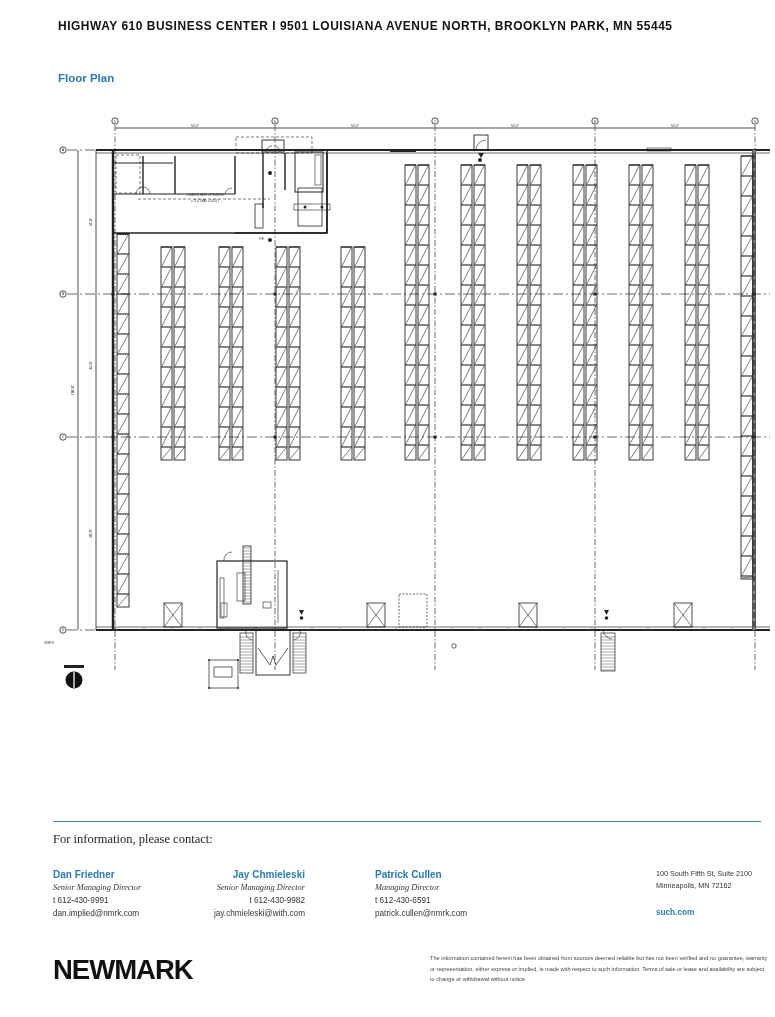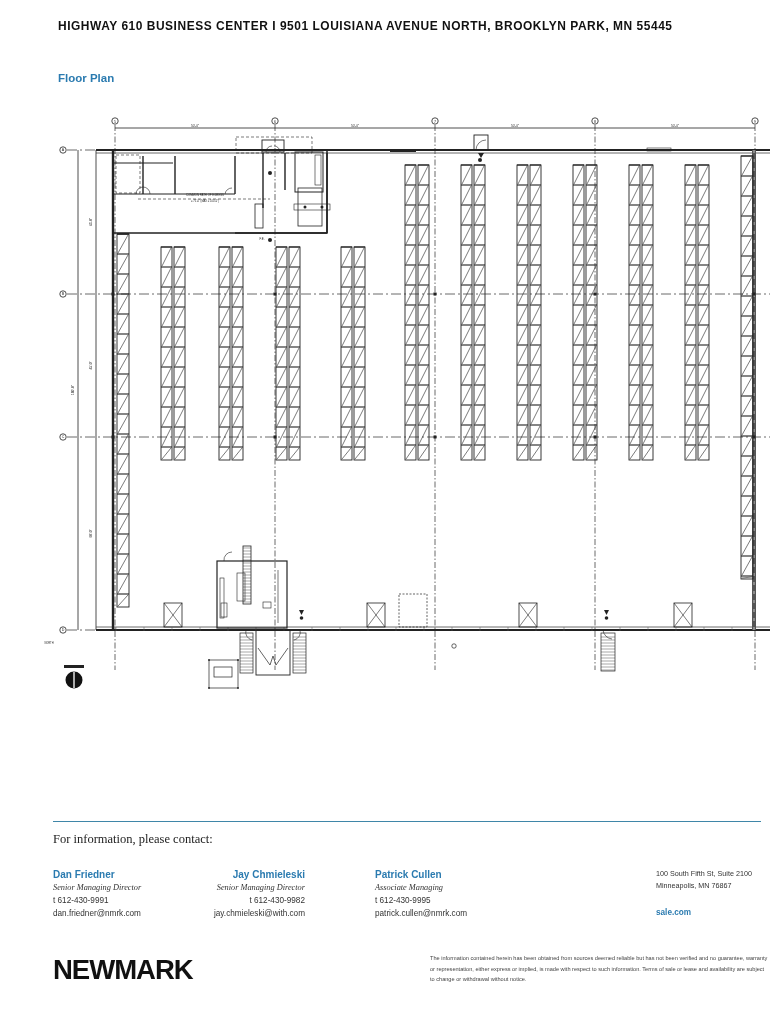--- a/index.html
+++ b/index.html
@@ -881,35 +881,35 @@
     <text x="49" y="544" font-family="Liberation Sans, sans-serif" font-size="2.6" fill="#222" text-anchor="middle">NORTH</text>
   </svg>
 
 <div class="divider"></div>
 <div class="contact-heading">For information, please contact:</div>
 
 <div class="contact c1">
   <div class="name">Dan Friedner</div>
   <div class="role">Senior Managing Director</div>
   <div>t  612-430-9991</div>
-  <div>dan.friedner@nmrk.com</div>
+  <div>dan.implied@nmrk.com</div>
 </div>
 <div class="contact c2">
   <div class="name">Jay Chmieleski</div>
   <div class="role">Senior Managing Director</div>
   <div>t  612-430-9982</div>
   <div>jay.chmieleski@with.com</div>
 </div>
 <div class="contact c3">
   <div class="name">Patrick Cullen</div>
-  <div class="role">Associate Managing</div>
-  <div>t 612-430-9995</div>
+  <div class="role">Managing Director</div>
+  <div>t 612-430-6591</div>
   <div>patrick.cullen@nmrk.com</div>
 </div>
 
 <div class="office">
   <div>100 South Fifth St, Suite 2100</div>
-  <div>Minneapolis, MN 76867</div>
+  <div>Minneapolis, MN 72162</div>
 </div>
-<a class="weblink">sale.com</a>
+<a class="weblink">such.com</a>
 
 <div class="logo">NEWMARK</div>
 <div class="disclaimer">The information contained herein has been obtained from sources deemed reliable but has not been verified and no guarantee, warranty or representation, either express or implied, is made with respect to such information. Terms of sale or lease and availability are subject to change or withdrawal without notice.</div>
 
 </body></html>

